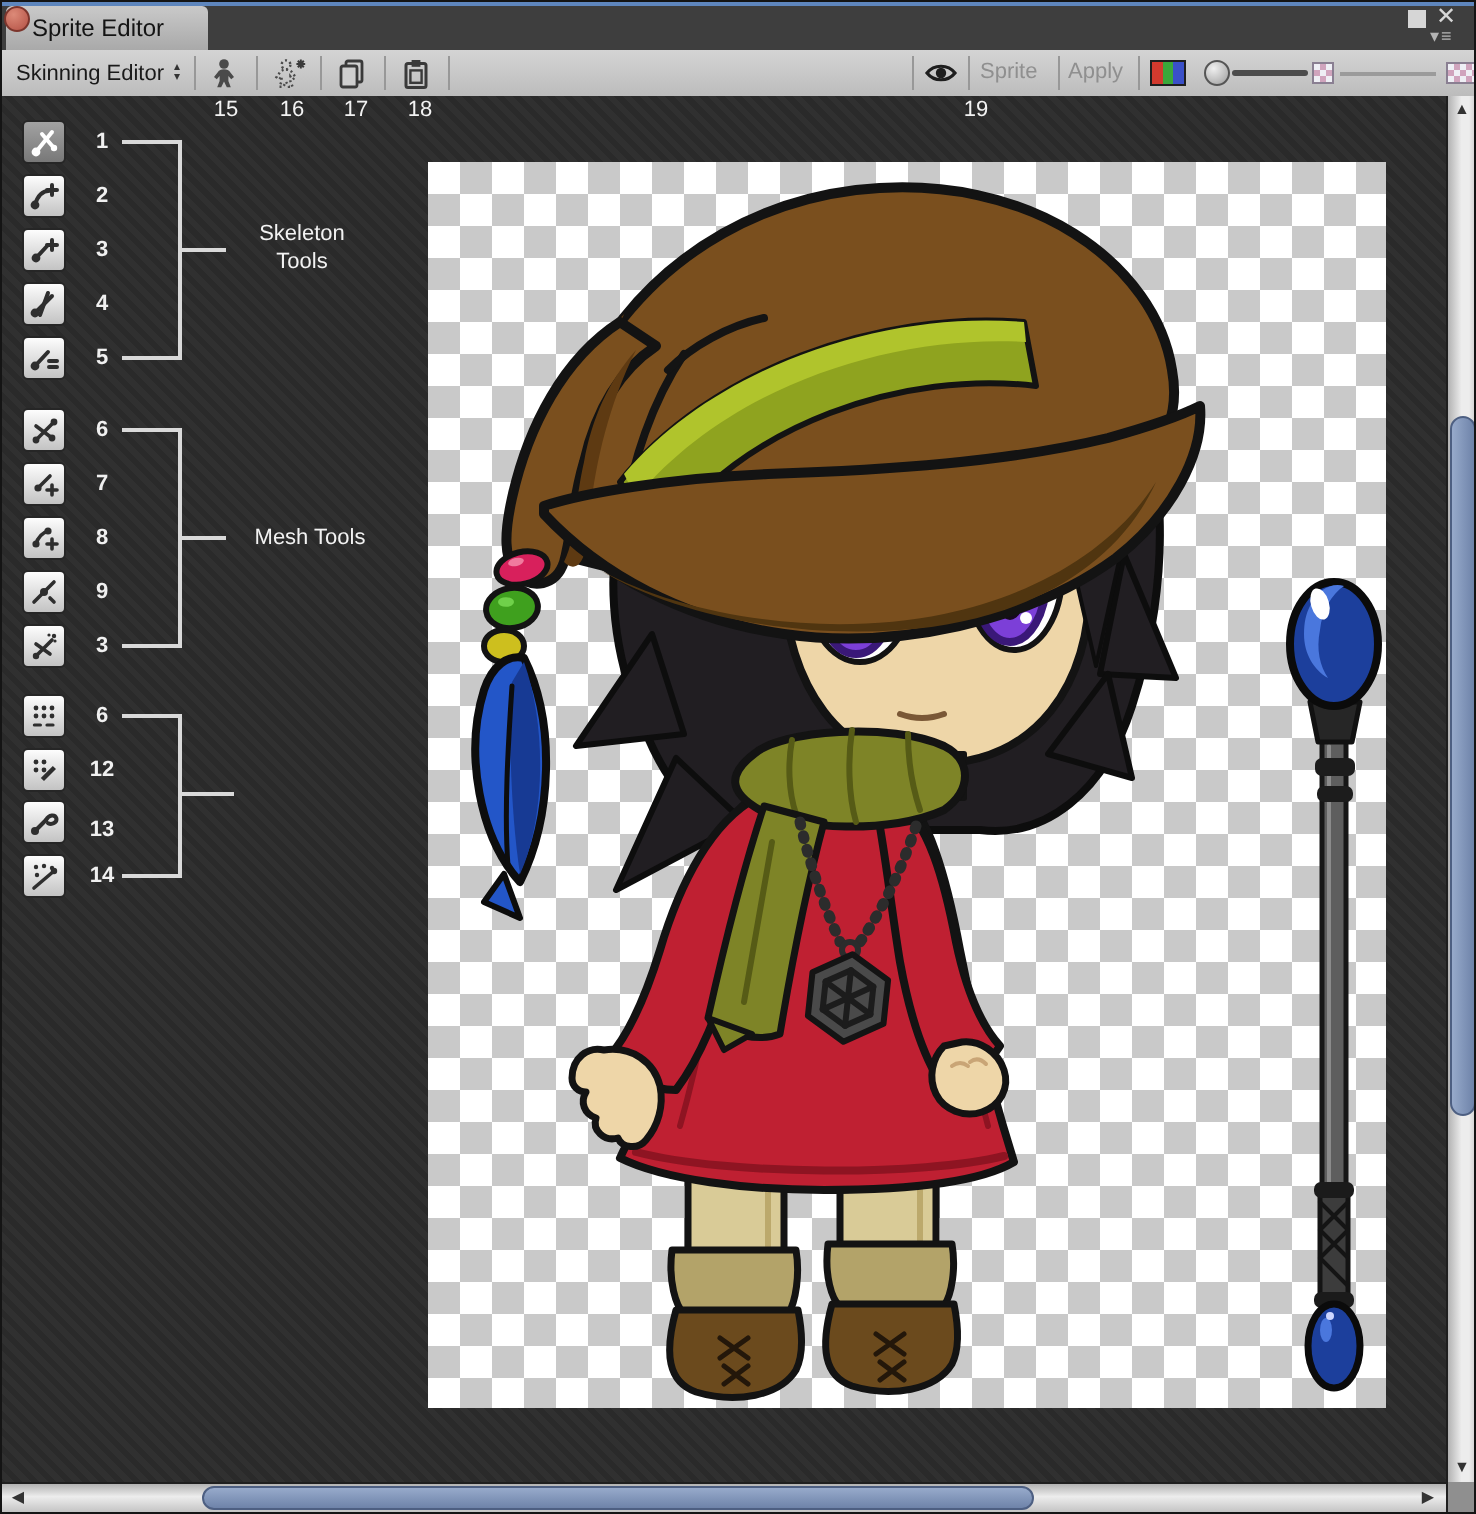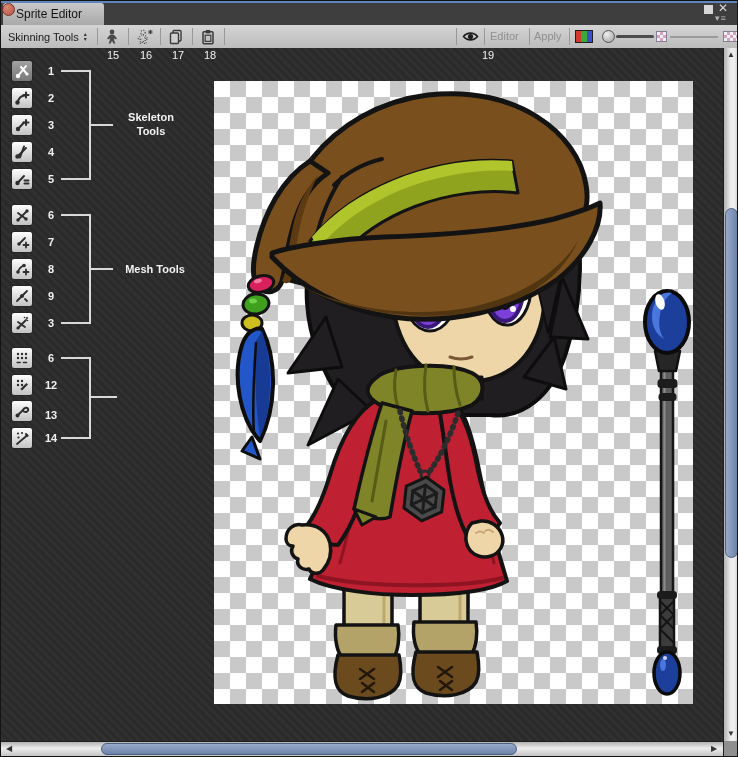--- a/index.html
+++ b/index.html
@@ -41,21 +41,21 @@
   .cnum{position:absolute;width:22px;text-align:center;color:#f2f2f2;font-size:11px;font-weight:normal;}
   
   .tbtn{position:absolute;left:10px;width:22px;height:22px;border:1px solid #262626;border-radius:3px;
         background:linear-gradient(#fdfdfd,#c3c3c3);box-sizing:border-box;
         display:flex;align-items:center;justify-content:center;cursor:default;}
   .tbtn.sel{background:linear-gradient(#a2a2a2,#787878);}
   .tnum{position:absolute;left:38px;width:24px;height:22px;line-height:22px;text-align:center;
         color:#f0f0f0;font-size:11px;font-weight:bold;}
   .bracket{position:absolute;left:60px;width:30px;border:2px solid #d9d9d9;border-left:none;box-sizing:border-box;}
   .stem{position:absolute;height:2px;background:#d9d9d9;}
-  .glabel{position:absolute;color:#f2f2f2;font-size:11px;font-weight:bold;text-align:center;line-height:14px;}
+  .glabel{position:absolute;color:#f2f2f2;font-size:11px;font-weight:normal;text-align:center;line-height:14px;}
   
   #canvas{position:absolute;left:213px;top:80px;width:479px;height:623px;
       background:conic-gradient(#c9c9c9 25%,#ffffff 0 50%,#c9c9c9 0 75%,#ffffff 0);
       background-size:32px 32px;}
   
   #vscroll{position:absolute;left:722px;top:47px;width:16px;height:693px;
       background:linear-gradient(90deg,#b2b2b2,#ededed 45%,#ededed 70%,#c4c4c4);border-left:1px solid #1f1f1f;box-sizing:border-box;}
   #vthumb{position:absolute;left:1px;top:160px;width:13px;height:350px;border-radius:7px;
       background:linear-gradient(90deg,#97aacb,#6e83a9);border:1px solid #4d5f82;box-sizing:border-box;}
   #hscroll{position:absolute;left:0;top:740px;width:722px;height:15px;
@@ -76,21 +76,21 @@
       <span>Sprite Editor</span>
       <div id="record-dot"></div>
     </div>
     <div id="btn-max" class="wctl"></div>
     <div id="btn-close" class="wctl">✕</div>
     <div id="btn-menu" class="wctl">▾≡</div>
   </div>
 
   <div id="toolbar">
     <div id="mode-dropdown">
-      <span>Skinning Tools</span>
+      <span>Skinning Editor</span>
       <span class="dd-arrows">
         <span>▴</span>
           <span>▾</span>
       </span>
     </div>
     <div class="tb-sep" style="left:96px"></div>
     <div class="tb-sep" style="left:127px"></div>
     <div class="tb-sep" style="left:159px"></div>
     <div class="tb-sep" style="left:191px"></div>
     <div class="tb-sep" style="left:223px"></div>
@@ -113,21 +113,21 @@
       <rect x="7.8" y="1" width="4.4" height="3.4" fill="#3a3a3a"></rect>
       <rect x="7.2" y="6.2" width="5.6" height="6.2" fill="none" stroke="#3a3a3a" stroke-width="1.2"></rect>
     </svg>
 
     <div class="tb-sep" style="left:455px"></div>
     <svg class="tb-icon" style="left:460px" width="19" height="15" viewBox="0 0 19 15">
       <path d="M2.5,7.5 C6,3 13,3 16.5,7.5 C13,12 6,12 2.5,7.5 Z" fill="none" stroke="#1e1e1e" stroke-width="1.6"></path>
       <circle cx="9.5" cy="7.5" r="2.6" fill="#1e1e1e"></circle>
     </svg>
     <div class="tb-sep" style="left:483px"></div>
-    <div class="tb-label" style="left:489px">Editor</div>
+    <div class="tb-label" style="left:489px">Sprite</div>
     <div class="tb-sep" style="left:528px"></div>
     <div class="tb-label" style="left:533px">Apply</div>
     <div class="tb-sep" style="left:568px"></div>
     <div id="color-swatch"></div>
     <div id="zoom-handle"></div>
     <div id="zoom-track"></div>
     <div class="mini-checker" style="left:655px;top:6px;width:11px;height:11px"></div>
     <div id="mip-track"></div>
     <div class="mini-checker" style="left:722px;top:6px;width:15px;height:11px"></div>
   </div>

